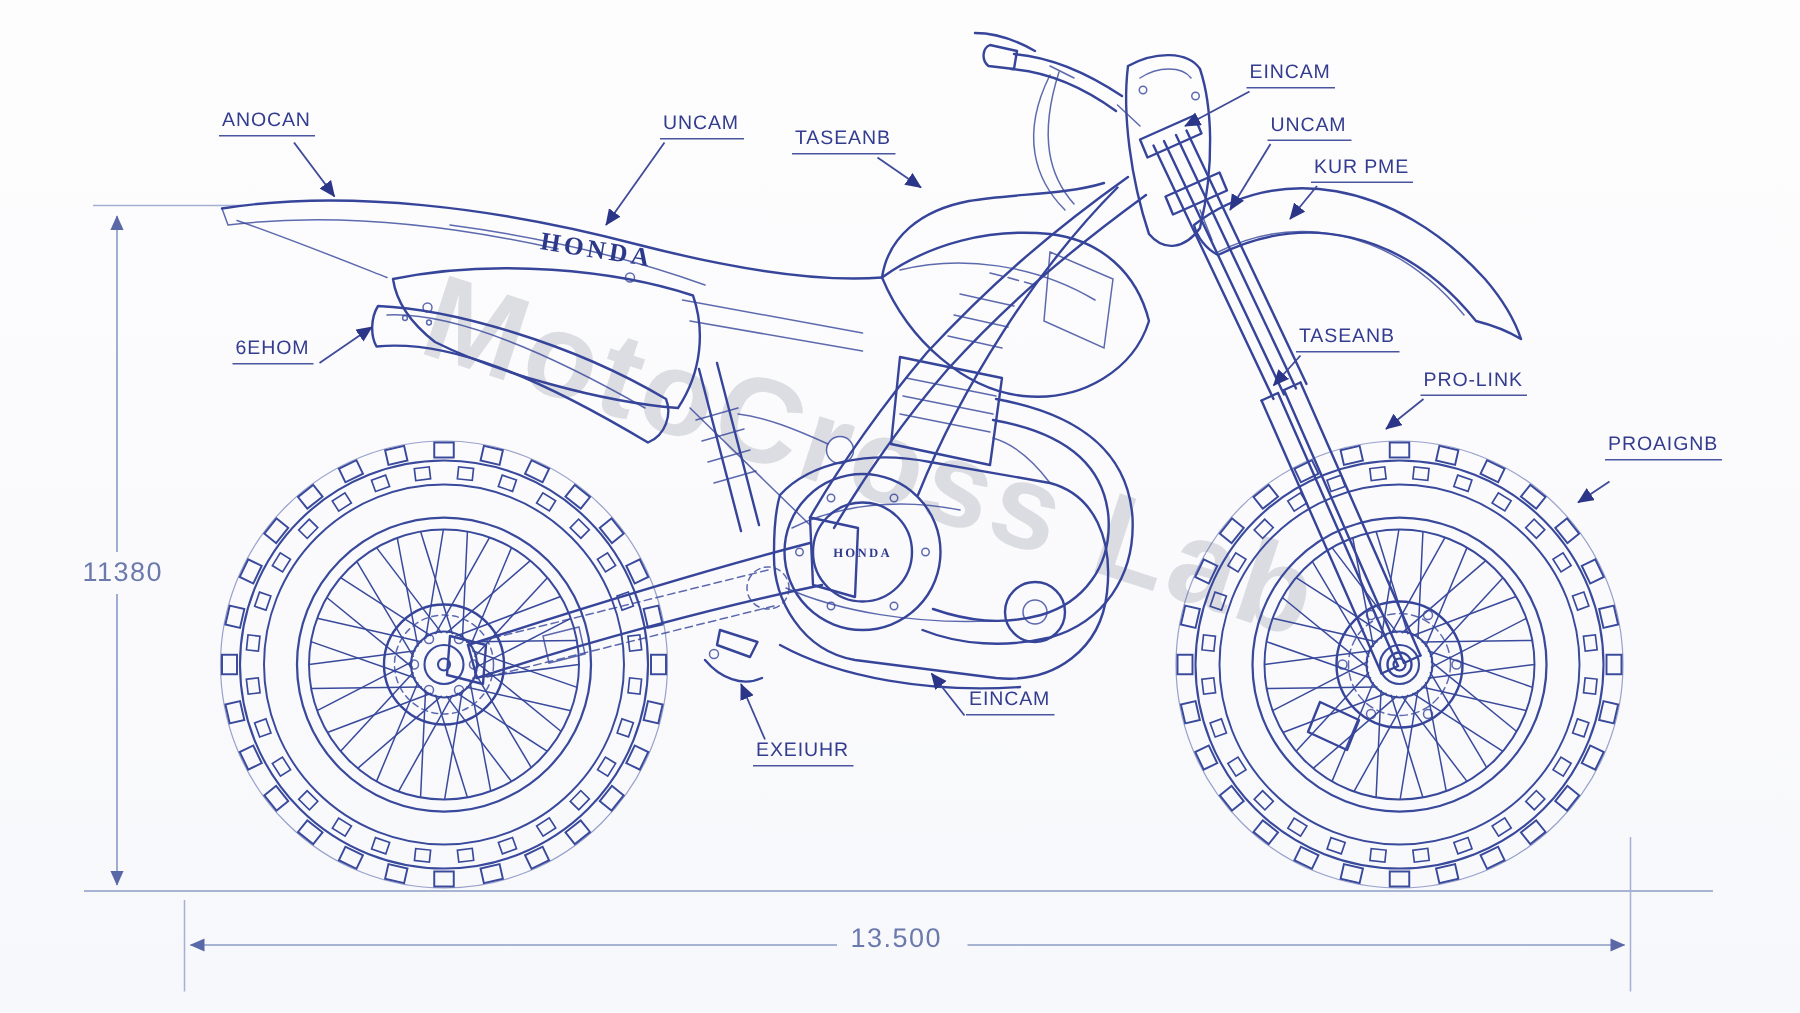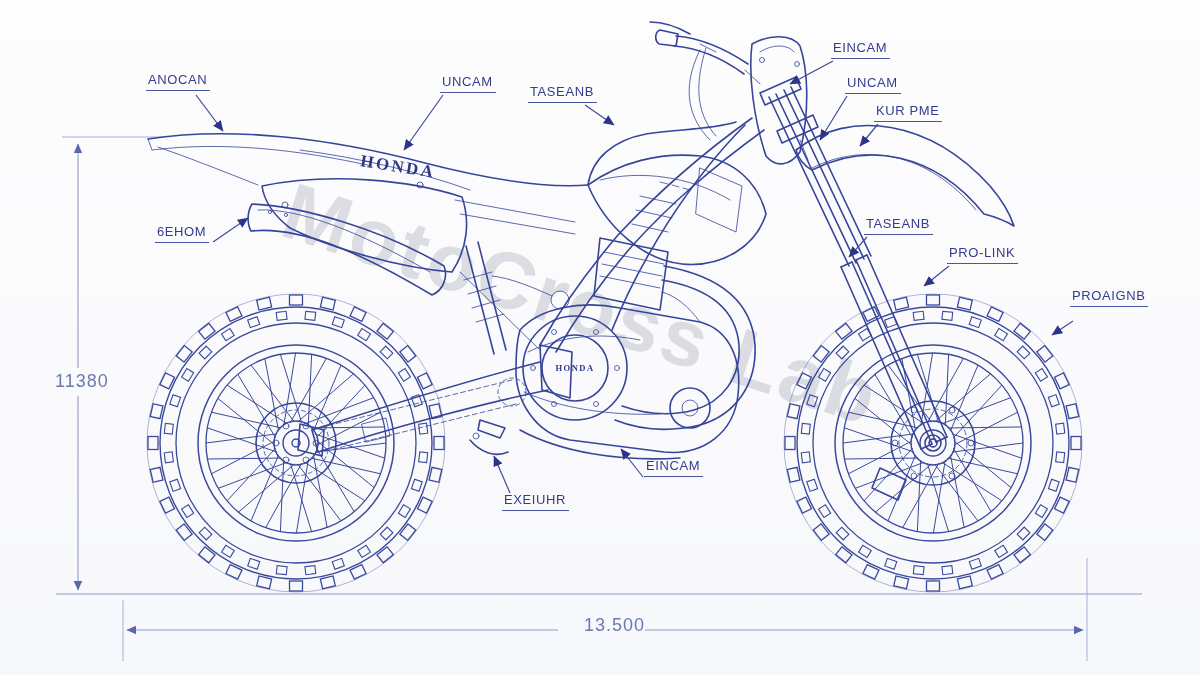--- a/index.html
+++ b/index.html
@@ -413,15 +413,15 @@
   <div class="label" style="left:845px;top:75px">UNCAM</div>
   <div class="label" style="left:874px;top:103px">KUR PME</div>
   <div class="label" style="left:864px;top:216px">TASEANB</div>
   <div class="label" style="left:947px;top:245px">PRO-LINK</div>
   <div class="label" style="left:1070px;top:288px">PROAIGNB</div>
   <div class="label" style="left:155px;top:224px">6EHOM</div>
   <div class="label" style="left:644px;top:458px">EINCAM</div>
   <div class="label" style="left:502px;top:492px">EXEIUHR</div>
 
   <div class="dim-text" style="left:55px;top:371px">11380</div>
-  <div class="dim-text" style="left:584px;top:615px">13.500</div>
+  <div class="dim-text" style="left:567px;top:615px">13.500</div>
 
 </div>
 
 </body></html>

